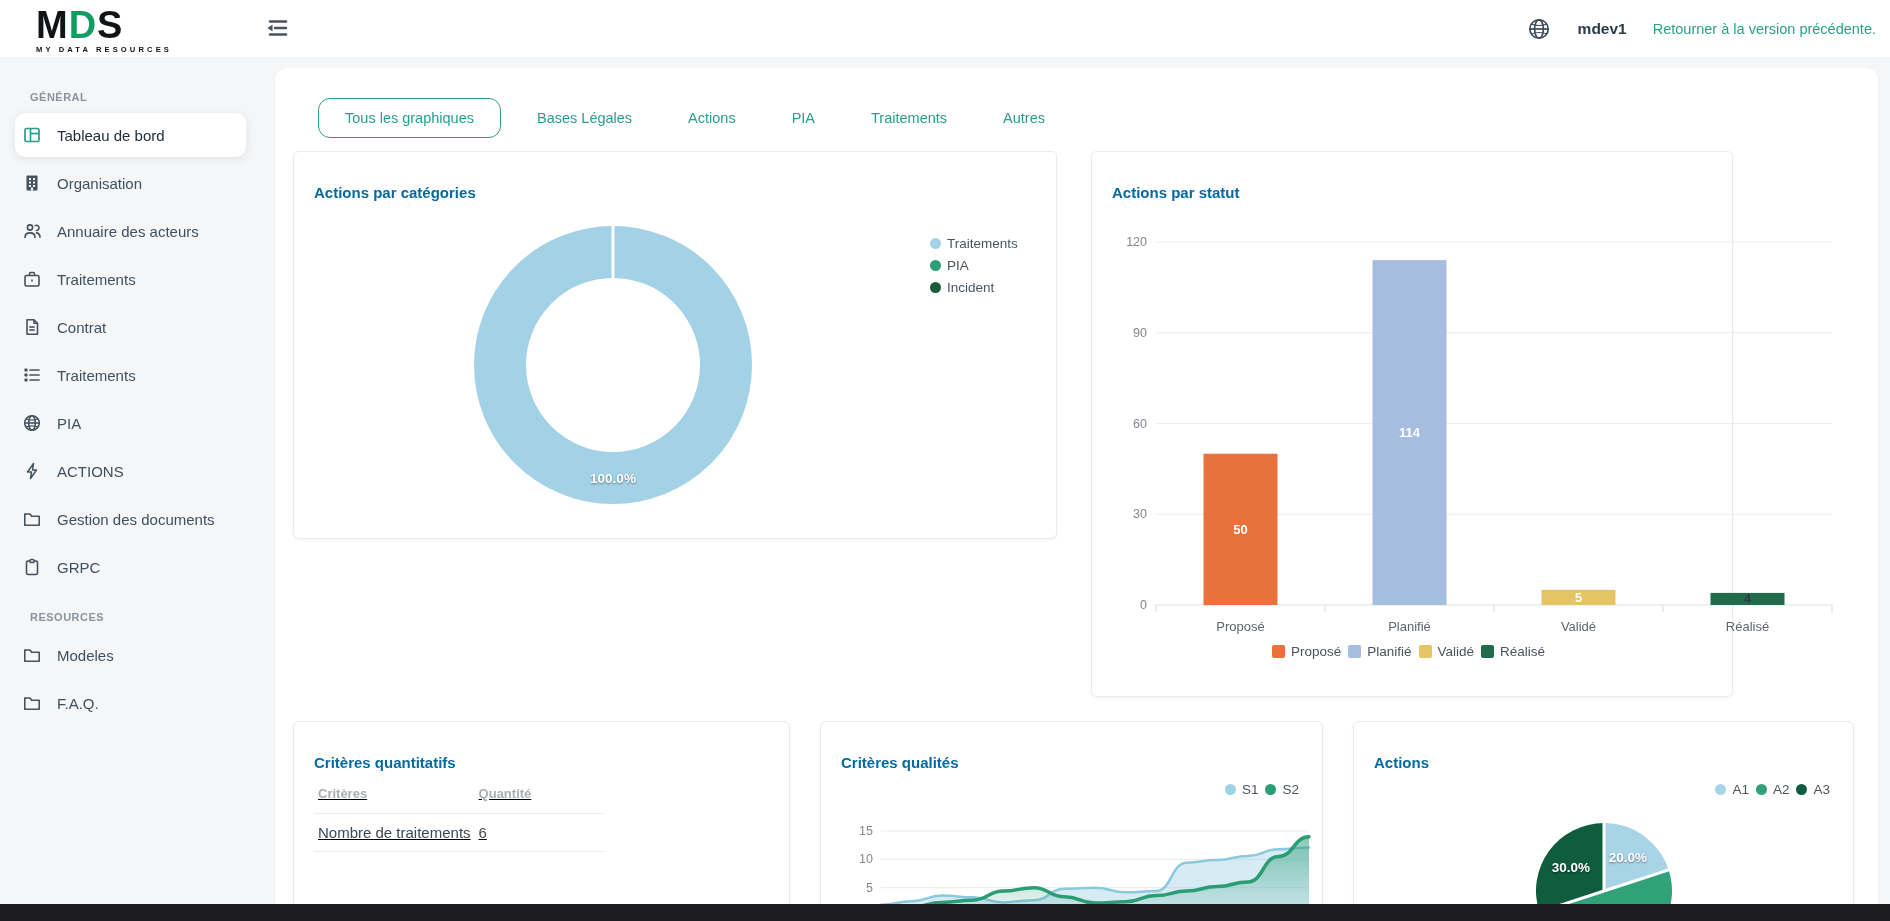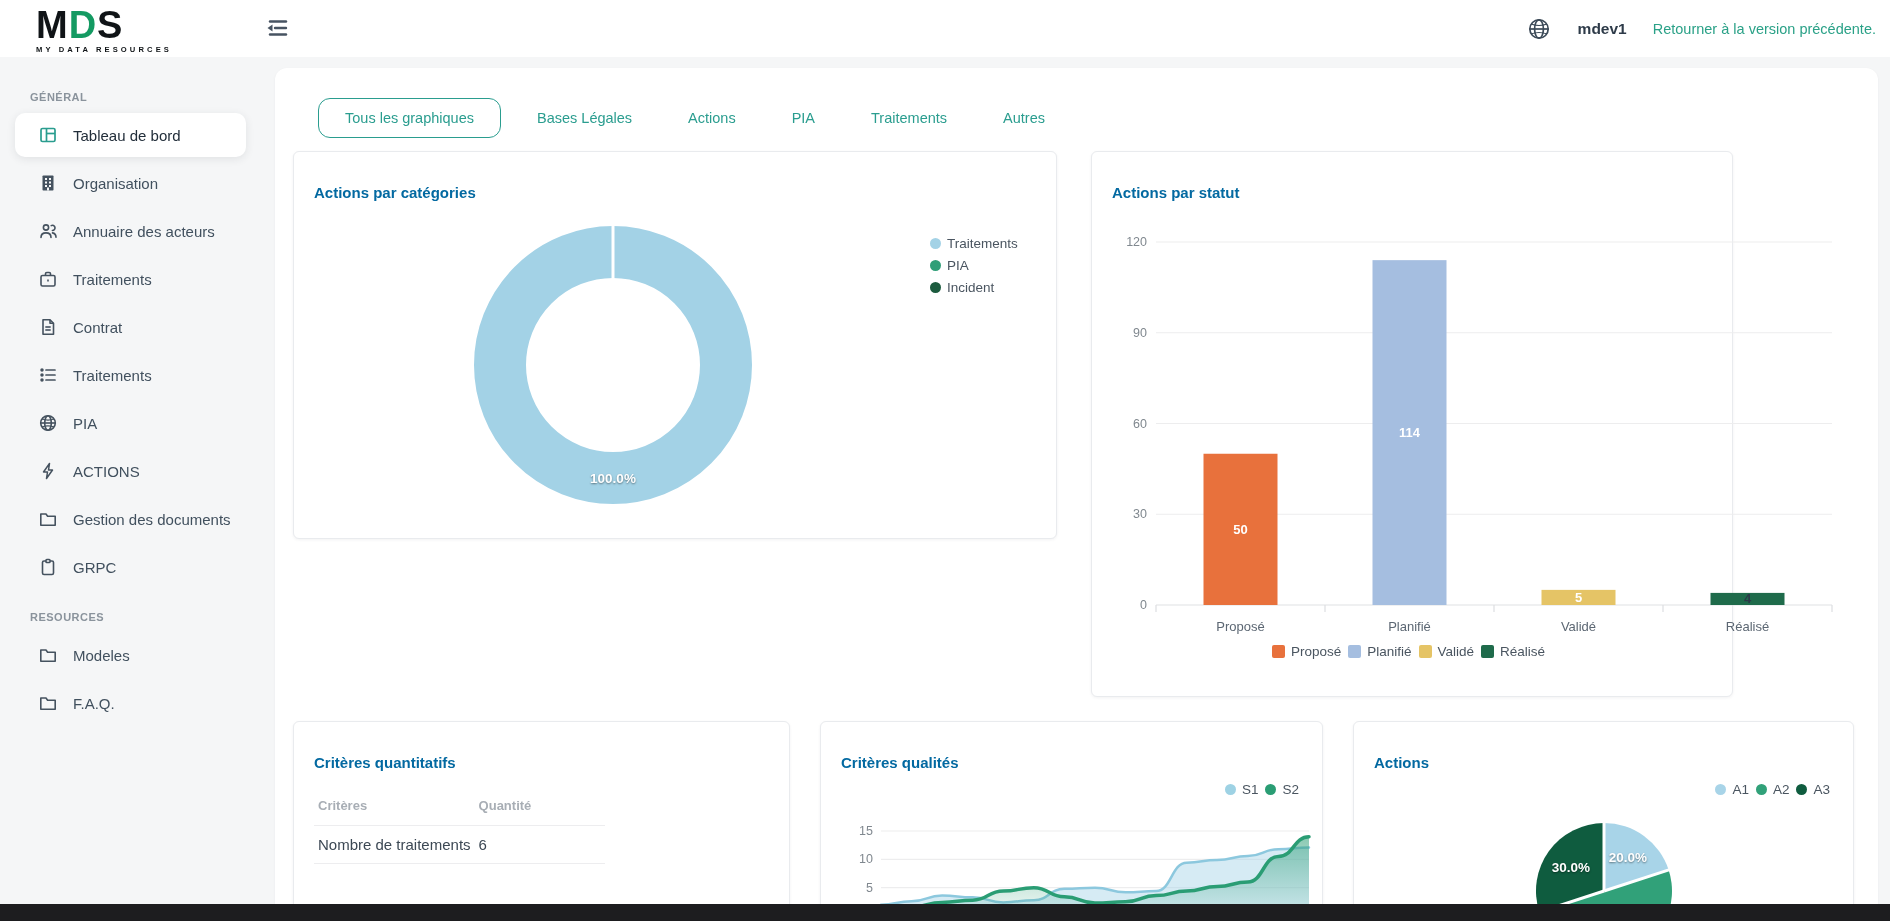--- a/index.html
+++ b/index.html
@@ -15,21 +15,21 @@
   .logo-sub { font-size:7.6px; font-weight:700; letter-spacing:3.1px; color:#101417; margin-top:2px; }
   .fold-btn { position:absolute; left:262px; top:13px; width:30px; height:30px; cursor:pointer; }
   .header-right { position:absolute; right:14px; top:0; height:57px; display:flex; align-items:center; gap:26px; }
   .globe-btn { width:26px; height:26px; cursor:pointer; }
   .username { font-size:15.5px; font-weight:700; color:#2e3b49; }
   .back-link { font-size:14.5px; color:#2aa187; cursor:pointer; }
 
   
   .sidebar { position:absolute; left:0; top:57px; width:260px; bottom:0; padding-top:12px; }
   .side-section { font-size:11px; font-weight:700; letter-spacing:.5px; color:#8a939c; margin:22px 0 10px 30px; }
-  .side-item { display:flex; align-items:center; height:44px; margin:4px 14px 4px 15px; padding-left:23px;
+  .side-item { display:flex; align-items:center; height:44px; margin:4px 14px 4px 15px; padding-left:7px;
     border-radius:10px; cursor:pointer; color:#41505e; }
   .side-item.active { background:#ffffff; box-shadow:0 2px 8px rgba(40,50,60,.10); color:#222e3a; }
   .sicon { width:20px; height:20px; margin-right:15px; flex:0 0 auto; display:inline-flex; }
   .slabel { font-size:15px; }
   .side-item.active .slabel { font-weight:500; }
 
   
   .panel { position:absolute; left:275px; top:68px; width:1603px; bottom:-30px; background:#ffffff;
     border-radius:12px; box-shadow:0 1px 3px rgba(30,40,50,.05); }
 
@@ -55,21 +55,21 @@
   .lg-square { width:13px; height:13px; border-radius:2px; margin-right:6px; flex:0 0 auto; }
   .lg-label { font-size:13.5px; color:#4a5560; }
   #donut-legend { position:absolute; left:636px; top:84px; display:flex; flex-direction:column; }
   #bar-legend { position:absolute; left:0; top:492px; width:100%; display:flex; justify-content:center; }
   #line-legend, #pie-legend { position:absolute; right:16px; top:60px; display:flex; }
 
   .slice-label { font-size:13.5px; font-weight:700; text-shadow:0 1px 2px rgba(0,0,0,.45);
     font-family:"Liberation Sans", sans-serif; }
 
   
-  .quant-table { position:absolute; left:20px; right:20px; top:64px; width:auto; border-collapse:collapse; }
+  .quant-table { position:absolute; left:20px; right:20px; top:52px; width:auto; border-collapse:collapse;text-decoration:underline; }
   .quant-table th { font-size:13px; font-weight:700; color:#a8aeb5; text-align:left; padding:12px 4px; }
   .quant-table td { font-size:15px; color:#3c4854; text-align:left; padding:10px 4px; }
   .quant-table tr { border-bottom:1px solid #ededef; }
   .quant-table .col-qty { width:130px; }
 
   
   .bottom-strip { position:absolute; left:0; bottom:0; width:1890px; height:17px; background:#1d1d1f; z-index:50; }
 
   svg { display:block; }
 </style>

